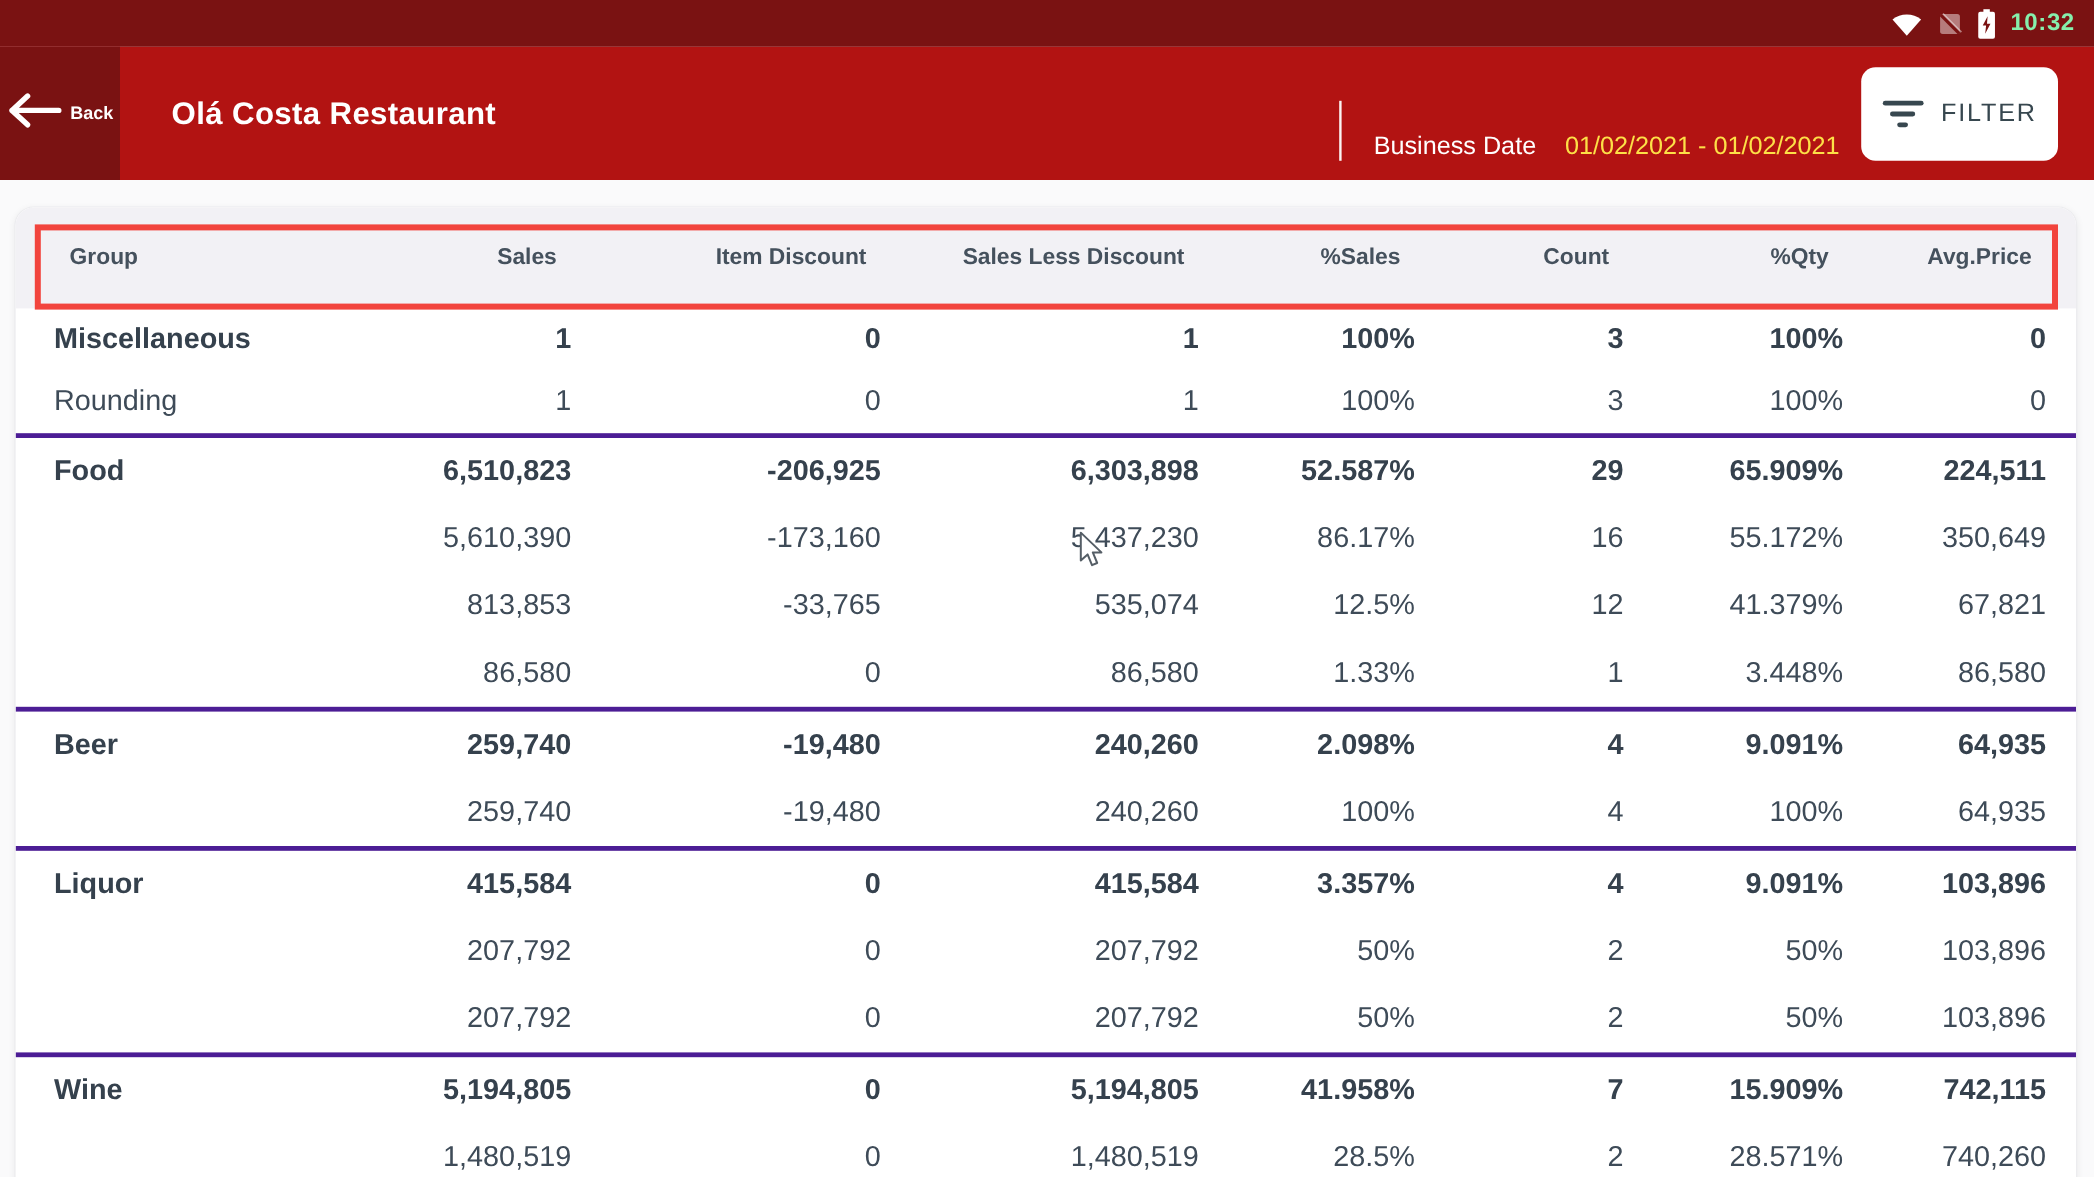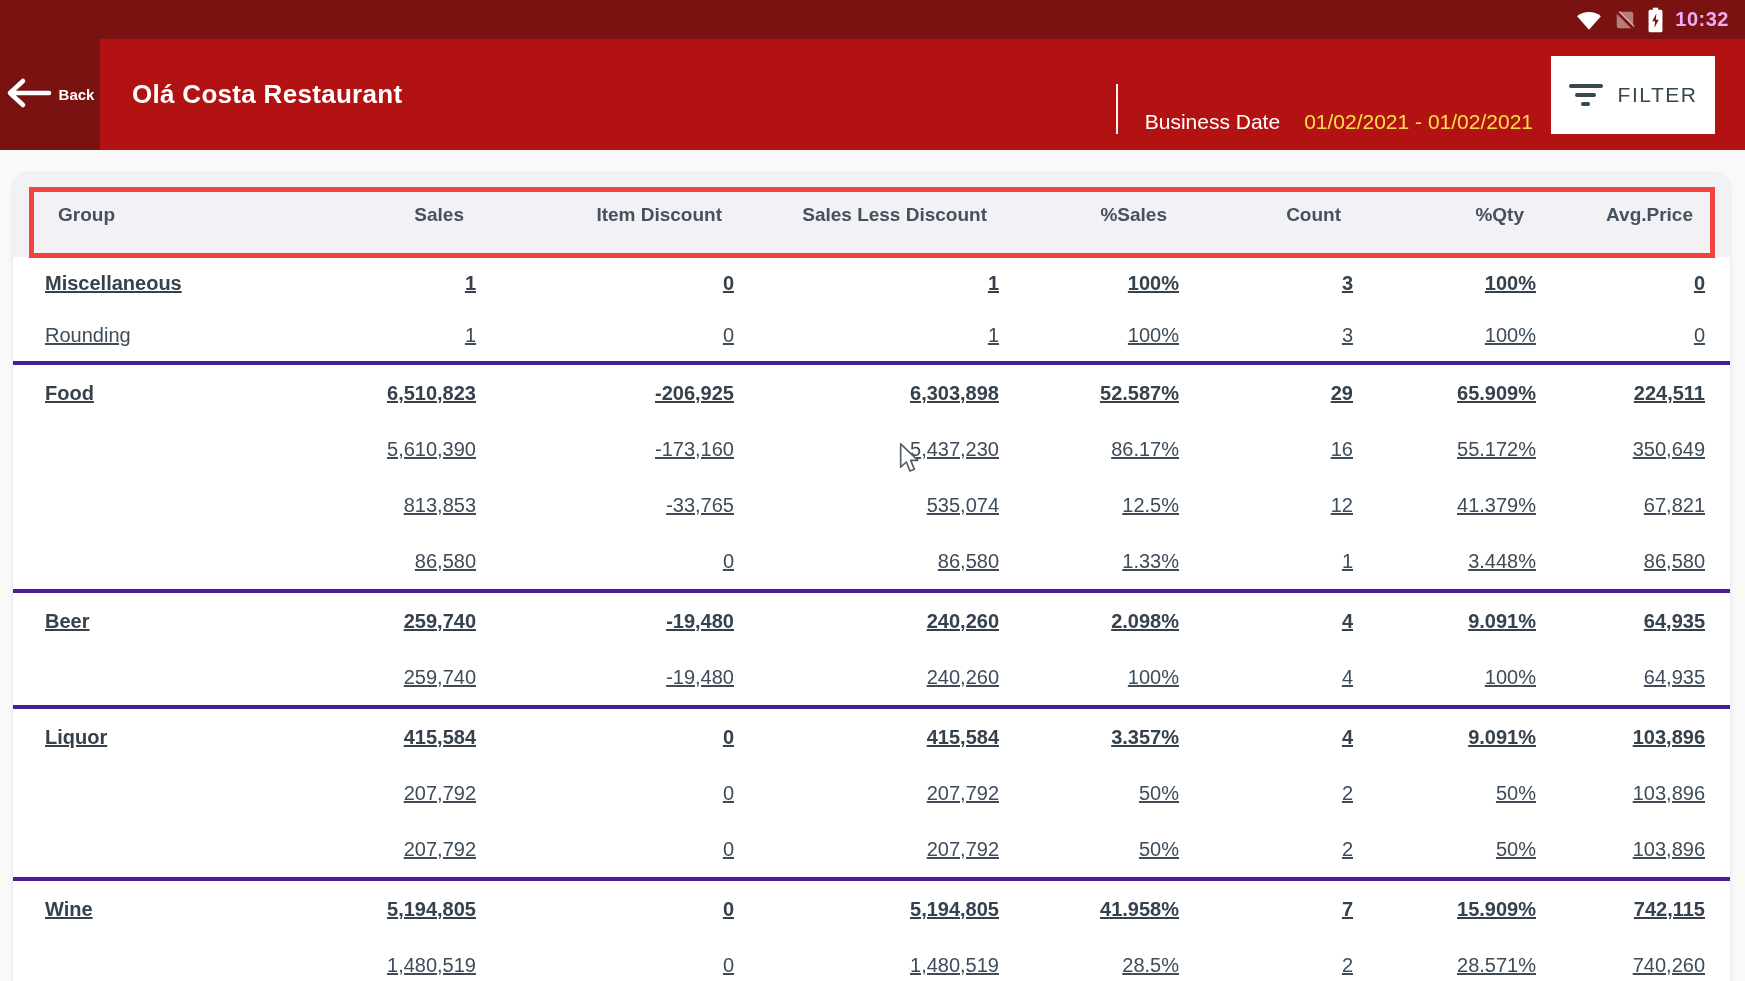--- a/index.html
+++ b/index.html
@@ -6,37 +6,37 @@
   html,body { width:1745px; height:981px; overflow:hidden; }
   body {
     font-family:"Liberation Sans","DejaVu Sans",sans-serif;
     background:#FAFAFB; position:relative; color:#3E4B58;
   }
   
   .status-bar {
     height:39px; background:#7A1212; display:flex; align-items:center;
     justify-content:flex-end; gap:12px; padding-right:16px;
   }
-  .status-time { color:#f0abfc; font-size:20px; font-weight:bold; letter-spacing:.5px; }
+  .status-time { color:#86efac; font-size:20px; font-weight:bold; letter-spacing:.5px; }
   .sicon { display:flex; align-items:center; }
   
   .app-header { height:111px; background:#B21312; display:flex; align-items:center; }
   .back-btn {
     width:100px; height:111px; background:#7A1212; display:flex; flex-direction:row;
     align-items:center; justify-content:center; gap:7px; cursor:pointer;
   }
   .back-label { color:#fff; font-size:15px; font-weight:bold; }
-  .page-title { color:#fff; font-size:26px; font-weight:bold; margin-left:32px; letter-spacing:.3px; }
+  .page-title { color:#fff; font-size:26px; font-weight:bold; margin-left:43px; letter-spacing:.3px; }
   .header-right { margin-left:auto; display:flex; align-items:flex-end; }
   .header-divider { width:2px; height:50px; background:#fff; opacity:.95; }
   .bd-label { color:#fff; font-size:21px; margin-left:27px; }
   .bd-value { color:#fde047; font-size:21px; margin-left:24px; }
   .filter-btn {
     margin-left:18px; margin-right:30px; width:164px; height:78px; background:#fff;
-    border:none; border-radius:0; display:flex; align-items:center; justify-content:center;
+    border:none; border-radius:12px; display:flex; align-items:center; justify-content:center;
     gap:15px; cursor:pointer; color:#37474F; font-family:inherit;
   }
   .filter-label { font-size:21px; letter-spacing:1.5px; color:#37474F; }
   .filter-glyph { display:flex; flex-direction:column; align-items:center; gap:5px; }
   .filter-glyph i { display:block; height:4px; border-radius:2px; background:#37474F; }
   .filter-glyph i:nth-child(1){ width:34px; }
   .filter-glyph i:nth-child(2){ width:21px; }
   .filter-glyph i:nth-child(3){ width:9px; }
   
   .card {
@@ -46,21 +46,21 @@
   }
   .grid-row {
     display:grid; align-items:center; padding-right:27px;
     grid-template-columns:240px 223px 258px 265px 180px 174px 183px 169px;
   }
   .thead { height:84px; background:#F2F1F5; }
   .thead .cell {
     text-align:right; font-size:19px; font-weight:bold; color:#45515D; padding-right:12px;
   }
   .thead .cell.first { text-align:left; padding-left:45px; padding-right:0; }
-  .trow { height:56px; font-size:20px; color:#3E4B58;text-decoration:underline; }
+  .trow { height:56px; font-size:24px; color:#3E4B58; }
   .tgroup.first .trow { height:52px; }
   .trow .cell { text-align:right; }
   .trow .cell.first { text-align:left; padding-left:32px; }
   .trow.bold { font-weight:bold; color:#35414D; }
   .tgroup { border-top:4px solid #4c1d95; }
   .tgroup.first { border-top:none; }
   
   .annotation-box {
     position:absolute; left:16px; top:14px; width:1686px; height:71px;
     border:5px solid #F2443D; pointer-events:none;

